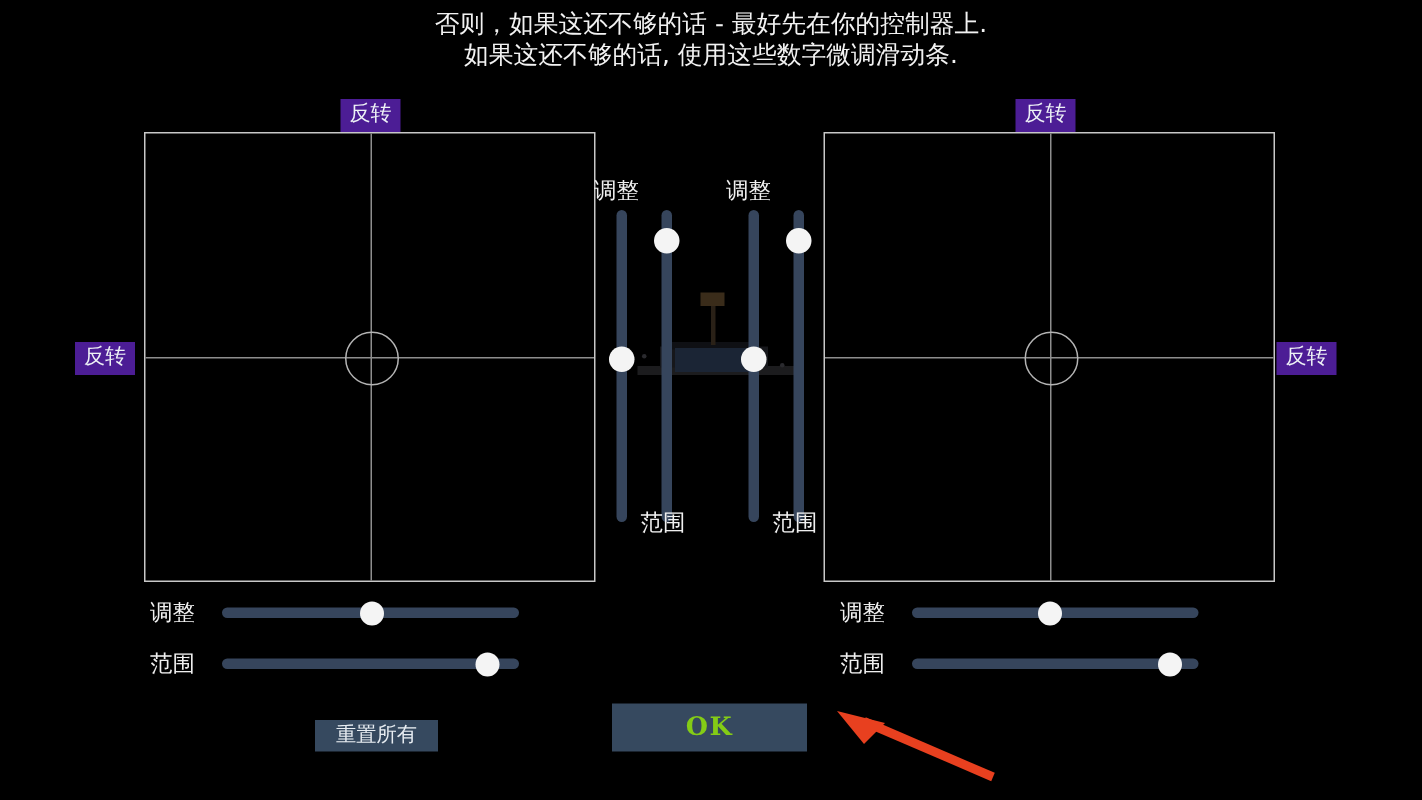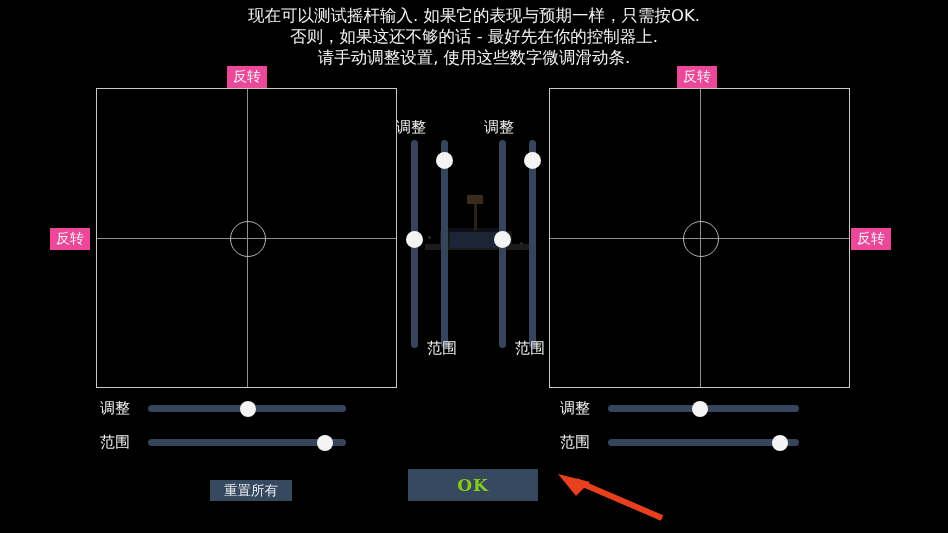--- a/index.html
+++ b/index.html
@@ -65,21 +65,21 @@
     height: 34px;
     margin-left: -17px;
     margin-top: -17px;
     border: 1px solid #b4b4b4;
     border-radius: 50%;
   }
 
   
   .invert-btn {
     position: absolute;
-    background: #ec4899;
+    background: #4c1d95;
     color: #eef2f6;
     font-size: 14px;
     line-height: 18px;
     padding: 1px 6px 3px 6px;
     text-align: center;
     white-space: nowrap;
     box-sizing: border-box;
   }
 
   
@@ -245,23 +245,22 @@
     top: 470px;
     width: 120px;
     height: 55px;
     pointer-events: none;
   }
 </style>
 </head>
 <body>
 
 <div class="instructions">
-  <span class="line">现在可以测试摇杆输入. 如果它的表现与预期一样，只需按OK.</span>
   <span class="line">否则，如果这还不够的话 - 最好先在你的控制器上.</span>
-  <span class="line">请手动调整设置, 使用这些数字微调滑动条.</span>
+  <span class="line">如果这还不够的话, 使用这些数字微调滑动条.</span>
 </div>
 
 <div class="invert-btn" style="left:227px; top:66px;">反转</div>
 
 <div class="invert-btn" style="left:50px; top:228px;">反转</div>
 
 <div class="stick-box" style="left:96px; top:88px; width:301px; height:300px;">
   <div class="vline"></div>
   <div class="hline"></div>
   <div class="ring"></div>

